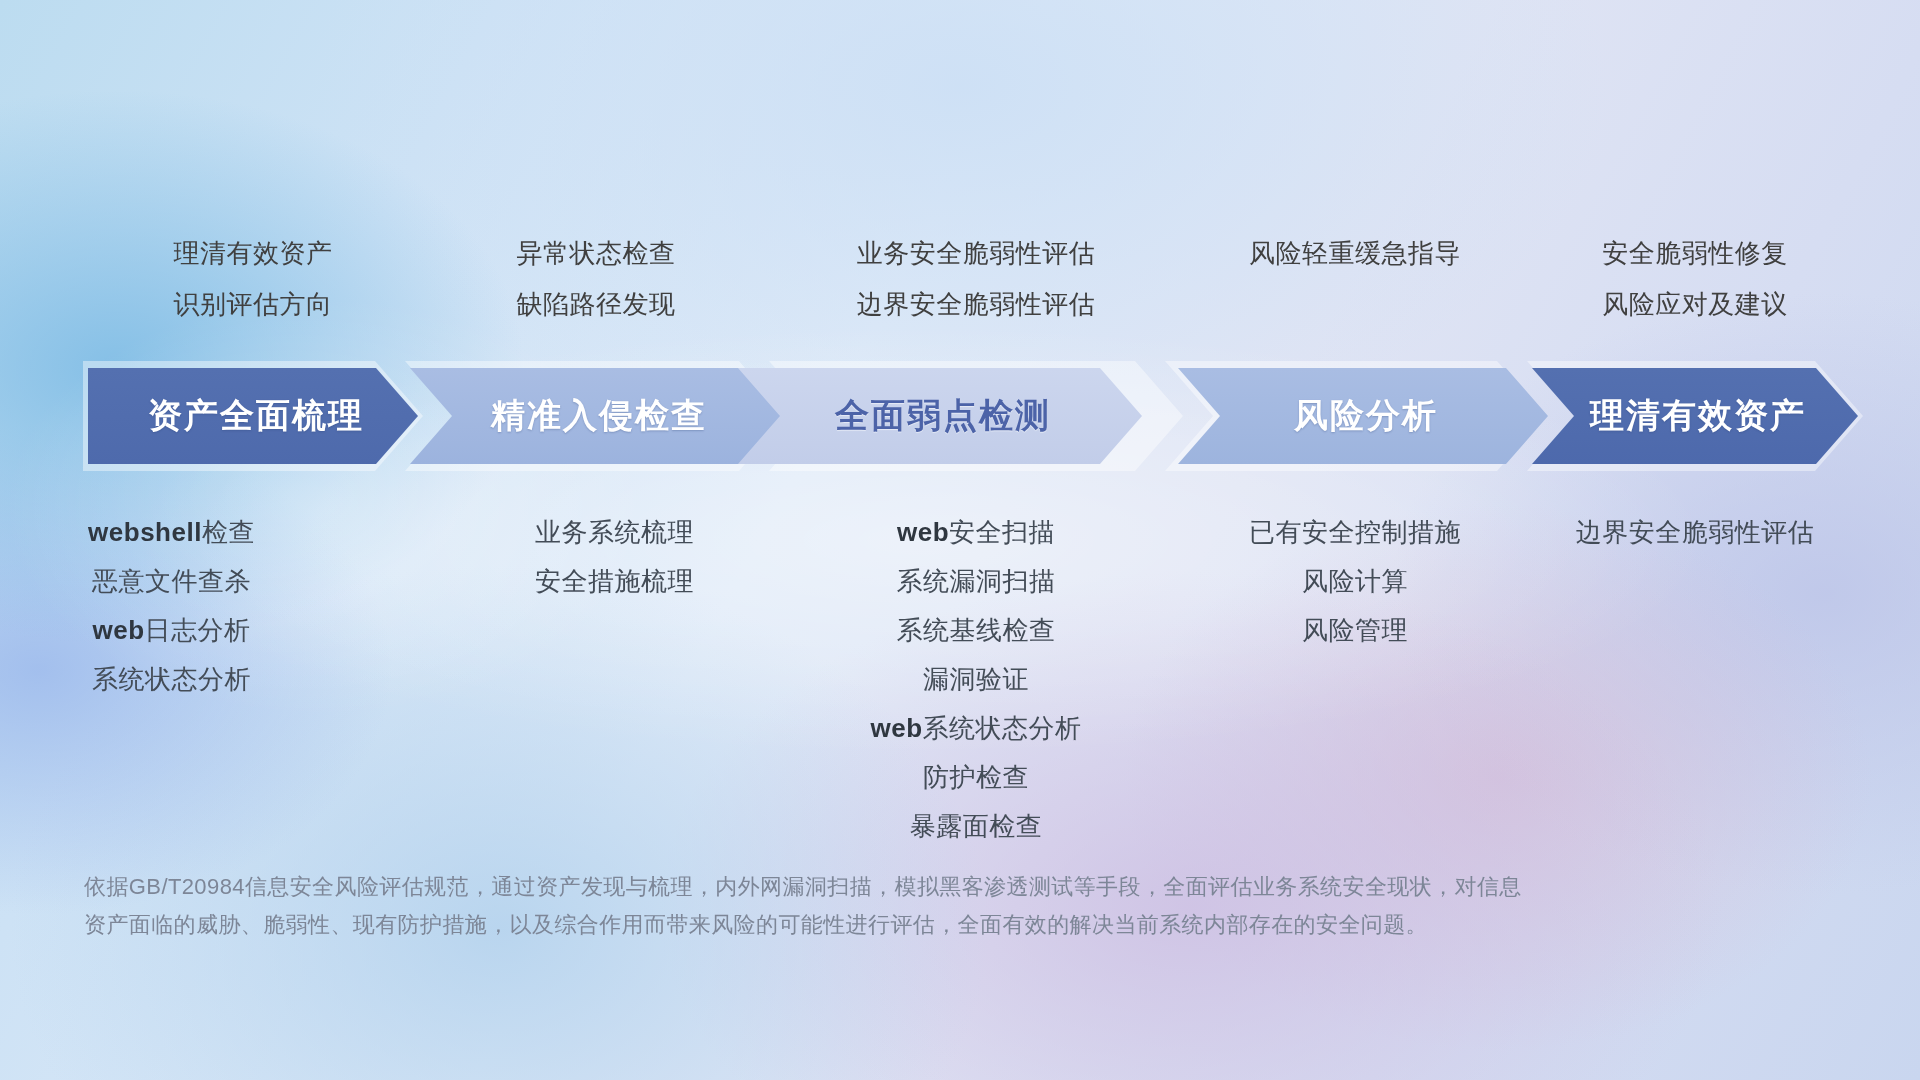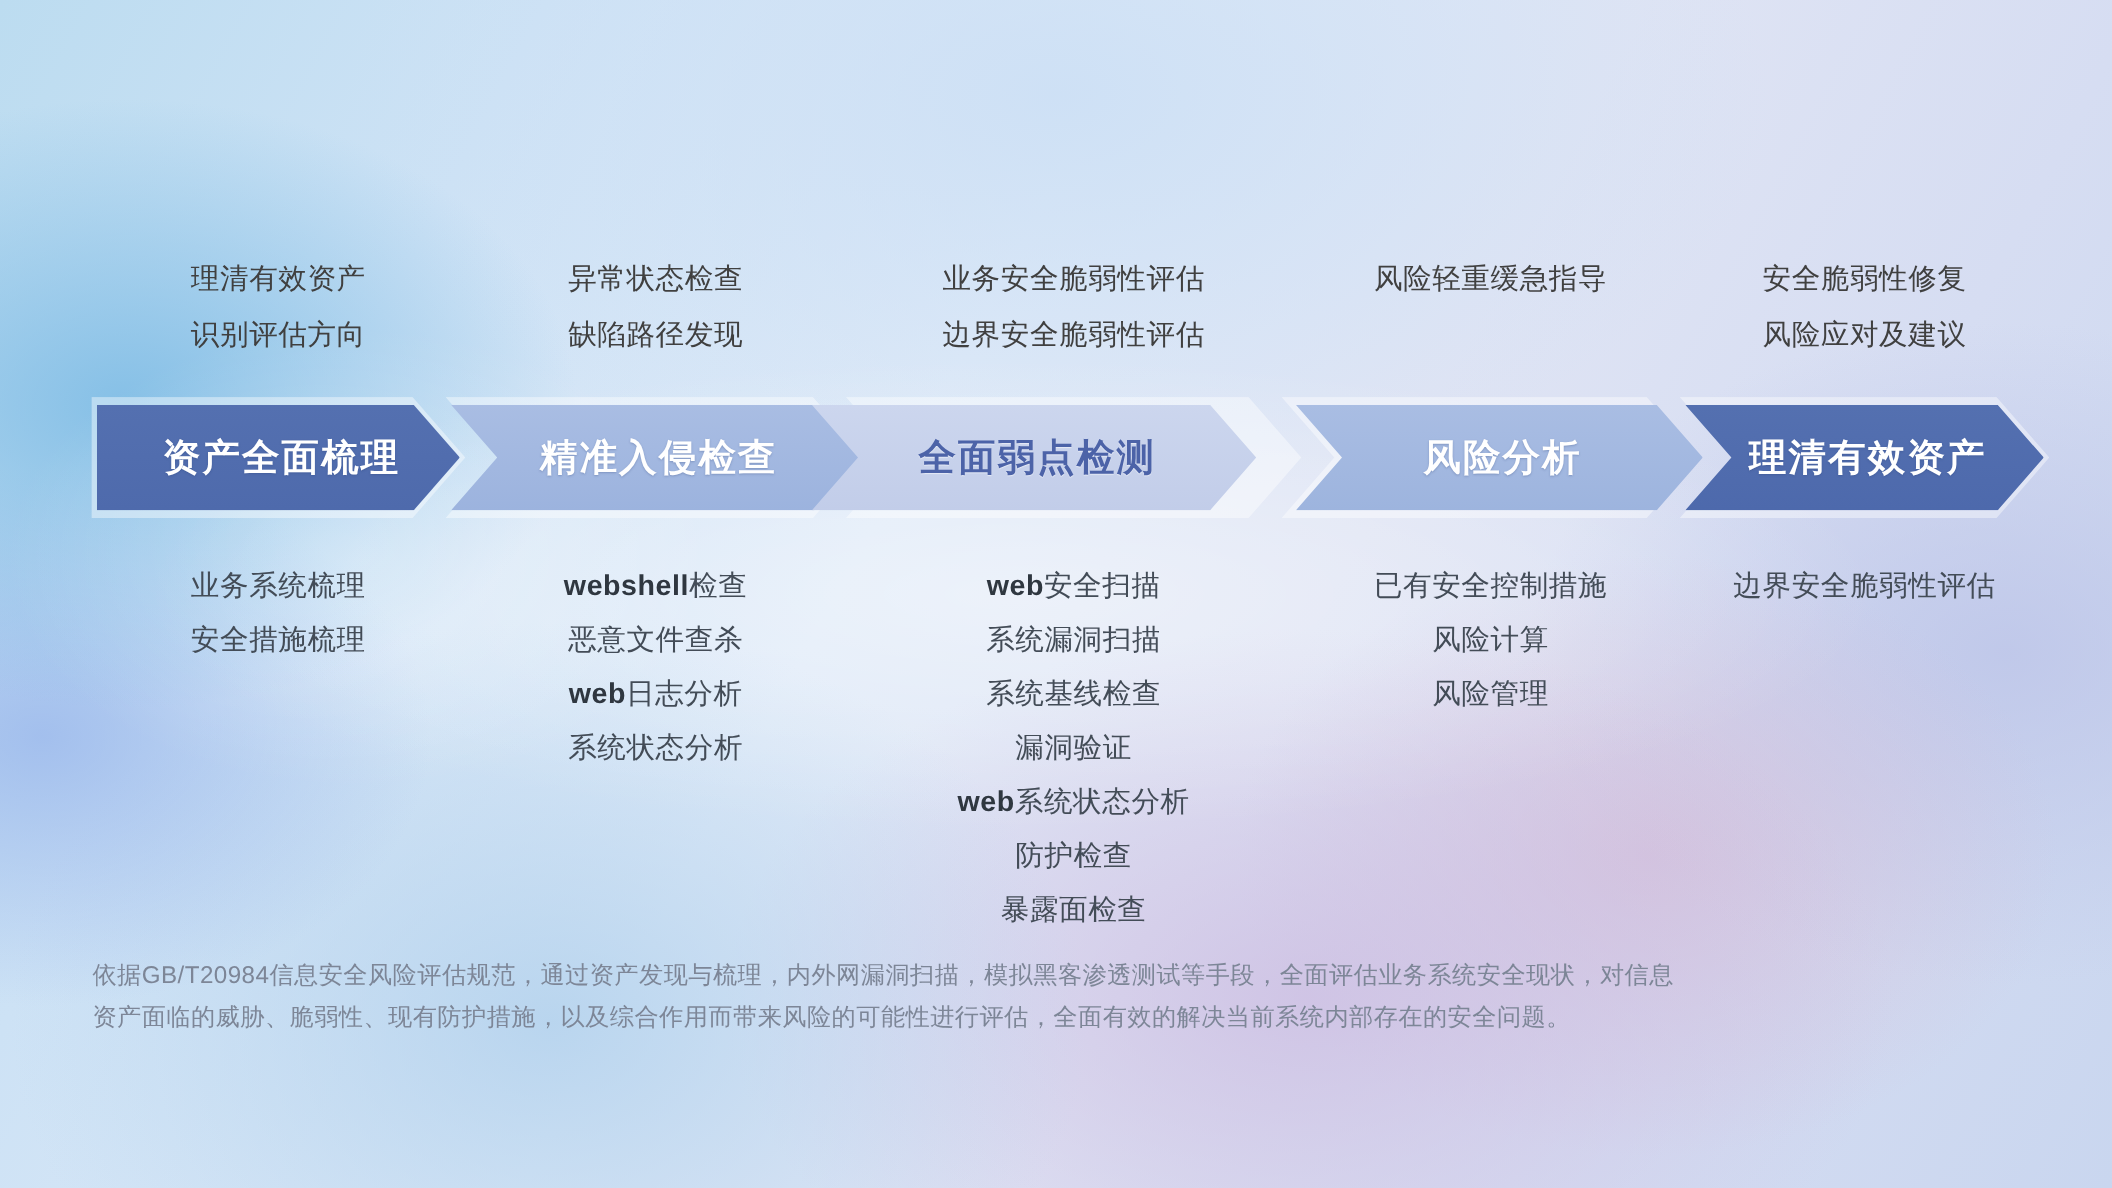--- a/index.html
+++ b/index.html
@@ -180,29 +180,29 @@
       <div class="chev notched" style="left: 1090px; width: 370px; background: linear-gradient(rgb(169, 189, 227) 0%, rgb(157, 180, 222) 100%);">
         <span class="chev-label" style="color: rgb(255, 255, 255);">风险分析</span>
       </div>
       <div class="chev-halo notched" style="left: 1439px; width: 336px;"></div>
       <div class="chev notched" style="left: 1444px; width: 326px; background: linear-gradient(rgb(84, 112, 176) 0%, rgb(77, 105, 172) 100%);">
         <span class="chev-label" style="color: rgb(255, 255, 255);">理清有效资产</span>
       </div>
     </div>
 
   <div class="col-row" id="bottom-lists">
-      <div class="col" style="width: 424.5px; margin-left: 0px; transform: translateX(40.75px);">
-        <div class="list-item"><span>业务系统梳理</span></div>
-        <div class="list-item"><span>安全措施梳理</span></div>
-      </div>
       <div class="col" style="width: 361.5px; margin-left: 0px; transform: translateX(-9.25px);">
         <div class="list-item"><span class="lead">webshell</span><span>检查</span></div>
         <div class="list-item"><span>恶意文件查杀</span></div>
         <div class="list-item"><span class="lead">web</span><span>日志分析</span></div>
         <div class="list-item"><span>系统状态分析</span></div>
+      </div>
+      <div class="col" style="width: 424.5px; margin-left: 0px; transform: translateX(40.75px);">
+        <div class="list-item"><span>业务系统梳理</span></div>
+        <div class="list-item"><span>安全措施梳理</span></div>
       </div>
       <div class="col" style="width: 379.5px; margin-left: 0px; transform: translateX(0.25px);">
         <div class="list-item"><span class="lead">web</span><span>安全扫描</span></div>
         <div class="list-item"><span>系统漏洞扫描</span></div>
         <div class="list-item"><span>系统基线检查</span></div>
         <div class="list-item"><span>漏洞验证</span></div>
         <div class="list-item"><span class="lead">web</span><span>系统状态分析</span></div>
         <div class="list-item"><span>防护检查</span></div>
         <div class="list-item"><span>暴露面检查</span></div>
       </div>

